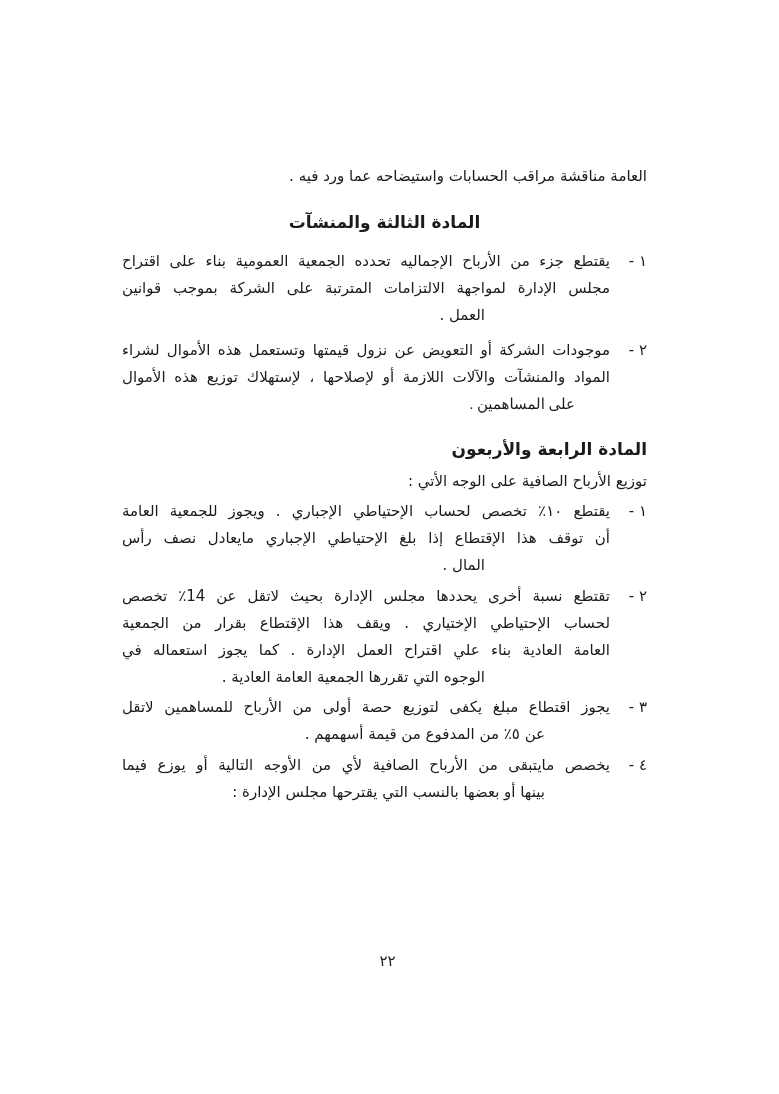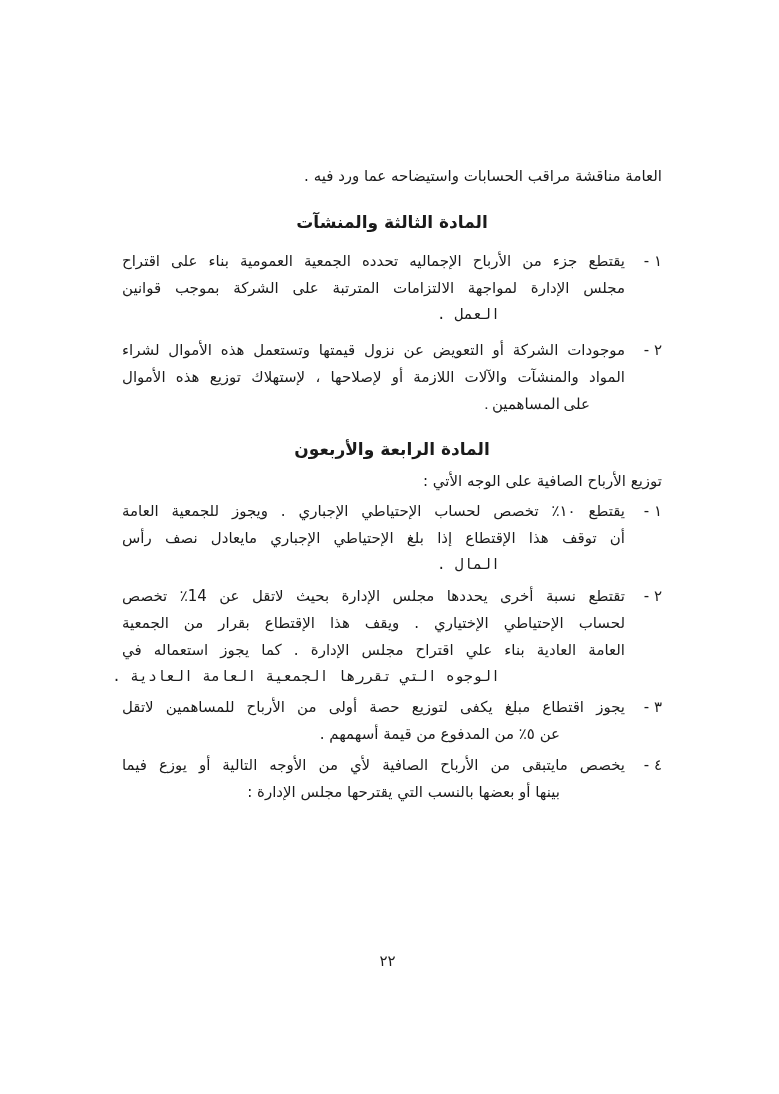--- a/index.html
+++ b/index.html
@@ -7,21 +7,21 @@
     position:relative;
     width:779px; height:1094px;
     margin:0 auto;
     background:#ffffff;
     color:#1b1b1b;
     font-family:"DejaVu Sans", sans-serif;
     overflow:hidden;
   }
   .content {
     position:absolute;
-    top:0; left:122px; right:117px;
+    top:0; left:122px; right:132px;
     direction:rtl;
   }
   .line {
     font-size:15px;
     line-height:27px;
     text-align:right;
     white-space:nowrap;
   }
   .just {
     white-space:normal;
@@ -30,38 +30,38 @@
   }
   .p-continuation { margin-top:163px; }
   .article-heading {
     margin-top:18px;
     font-size:17px;
     line-height:28px;
     font-weight:bold;
     text-align:center;
     white-space:nowrap;
   }
-  .article-heading.h44 { margin-top:17px; }
+  .article-heading.h44 { margin-top:17px;text-align:right; }
   .intro-line { margin-top:5px; }
   .item { display:flex; gap:7px; }
   .item-num {
     flex:0 0 30px;
     font-size:15px;
     line-height:27px;
     text-align:right;
     white-space:nowrap;
   }
   .item-lines { flex:1 1 auto; min-width:0; }
   .mt12 { margin-top:12px; }
   .mt8  { margin-top:8px; }
   .mt4  { margin-top:4px; }
   .mt3  { margin-top:3px; }
   .ind-sm { margin-right:35px;font-family:Liberation Serif, serif; }
   .ind-md { margin-right:65px; }
-  .ind-lg { margin-right:125px;font-family:Liberation Mono, monospace; }
+  .ind-lg { margin-right:125px; }
   .page-number {
     position:absolute;
     top:952px; left:0; right:4px;
     text-align:center;
     font-size:15px;
     letter-spacing:4px;
     direction:rtl;
   }
 </style>
 </head>
@@ -103,21 +103,21 @@
         <div class="line just">أن توقف هذا الإقتطاع إذا بلغ الإحتياطي الإجباري مايعادل نصف رأس</div>
         <div class="line ind-lg">المال .</div>
       </div>
     </div>
 
     <div class="item mt4">
       <span class="item-num">٢ -</span>
       <div class="item-lines">
         <div class="line just">تقتطع نسبة أخرى يحددها مجلس الإدارة بحيث لاتقل عن 14٪ تخصص</div>
         <div class="line just">لحساب الإحتياطي الإختياري . ويقف هذا الإقتطاع بقرار من الجمعية</div>
-        <div class="line just">العامة العادية بناء علي اقتراح مجلس الإدارة . كما يجوز استعماله في</div>
+        <div class="line just">العامة العادية بناء علي اقتراح العمل الإدارة . كما يجوز استعماله في</div>
         <div class="line ind-lg">الوجوه التي تقررها الجمعية العامة العادية .</div>
       </div>
     </div>
 
     <div class="item mt3">
       <span class="item-num">٣ -</span>
       <div class="item-lines">
         <div class="line just">يجوز اقتطاع مبلغ يكفى لتوزيع حصة أولى من الأرباح للمساهمين لاتقل</div>
         <div class="line ind-md">عن ٥٪ من المدفوع من قيمة أسهمهم .</div>
       </div>

